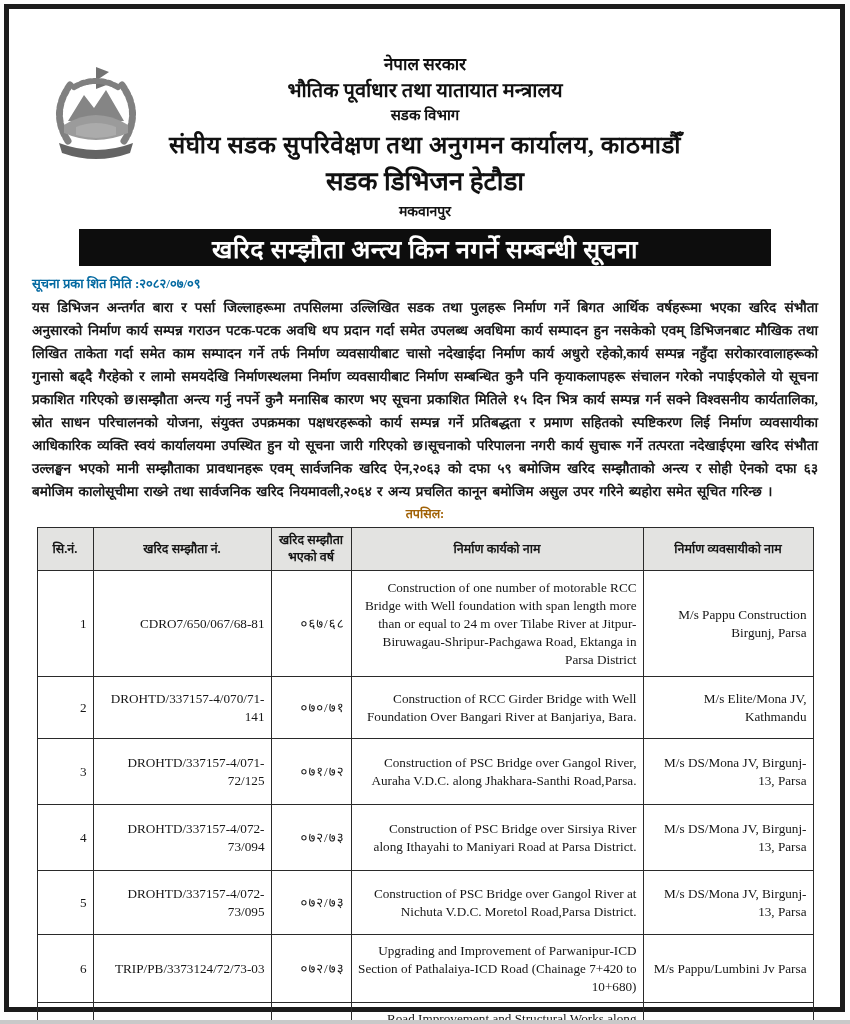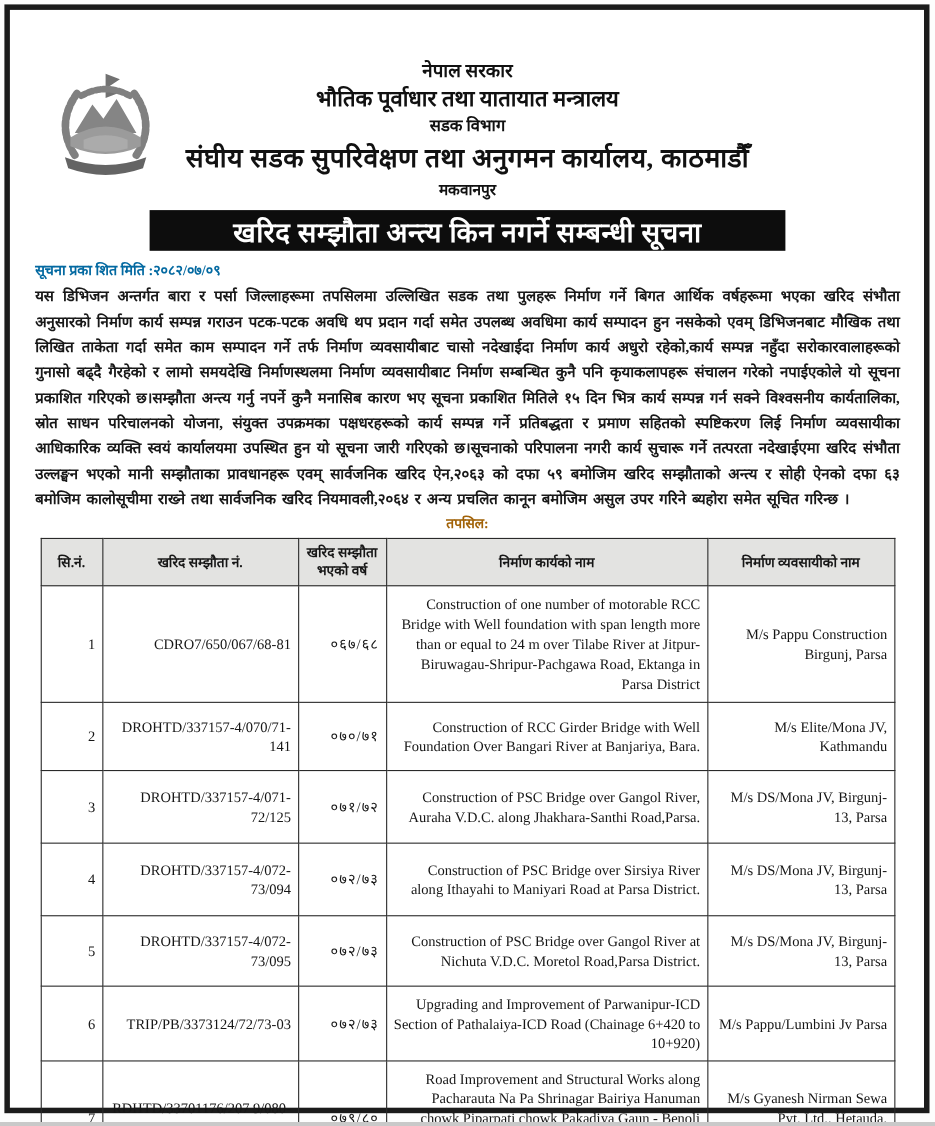--- a/index.html
+++ b/index.html
@@ -12,21 +12,21 @@
   .masthead { text-align:center; color:#111; }
   .gov-line    { font-size:17px; font-weight:bold; line-height:24px; }
   .ministry    { font-size:20px; font-weight:bold; line-height:26px; }
   .dept        { font-size:15px; font-weight:bold; line-height:24px; }
   .office      { font-size:24px; font-weight:bold; line-height:36px; letter-spacing:.5px; }
   .division    { font-size:26px; font-weight:bold; line-height:38px; }
   .district    { font-size:14px; font-weight:bold; line-height:22px; }
 
   .emblem { position:absolute; left:36px; top:18px; width:100px; height:106px; opacity:.85; }
 
-  .banner { margin:6px auto 0 auto; width:578px; height:37px; background:#0d0d0d;
+  .banner { margin:6px auto 0 auto; width:692px; height:37px; background:#0d0d0d;
             display:flex; align-items:center; justify-content:center; }
   .banner span { color:#ffffff; font-size:25px; font-weight:bold; letter-spacing:.5px; }
 
   .date-line { text-align:left; font-size:13px; font-weight:bold; margin-top:8px; color:#0369a1; }
 
   .body-text { margin-top:4px; font-size:13.6px; line-height:23px; text-align:justify;
                color:#181818; word-spacing:2px;font-weight:bold; }
 
   .tapasil { text-align:center; font-size:12.5px; font-weight:bold; margin-top:2px; color:#a16207; }
 
@@ -61,20 +61,21 @@
         <path d="M30,64 Q50,56 70,64 L70,72 Q50,78 30,72 Z" fill="#9d9d9d"></path>
         <path d="M13,80 Q50,94 87,80 L84,90 Q50,102 16,90 Z" fill="#4a4a4a"></path>
       </svg>
     </div>
 
     <div class="masthead">
       <div class="gov-line">नेपाल सरकार</div>
       <div class="ministry">भौतिक पूर्वाधार तथा यातायात मन्त्रालय</div>
       <div class="dept">सडक विभाग</div>
       <div class="office">संघीय सडक सुपरिवेक्षण तथा अनुगमन कार्यालय, काठमाडौँ</div>
+      <div class="division">सडक डिभिजन हेटौडा</div>
       <div class="district">मकवानपुर</div>
     </div>
 
     <div class="banner">
       <span>खरिद सम्झौता अन्त्य किन नगर्ने सम्बन्धी सूचना</span>
     </div>
 
     <div class="date-line">सूचना  प्रका शित  मिति :२०८२/०७/०९</div>
 
     <div class="body-text">यस डिभिजन अन्तर्गत बारा र पर्सा जिल्लाहरूमा तपसिलमा उल्लिखित सडक तथा पुलहरू निर्माण गर्ने बिगत आर्थिक वर्षहरूमा भएका खरिद संभौता अनुसारको निर्माण कार्य सम्पन्न गराउन पटक-पटक अवधि थप प्रदान गर्दा समेत उपलब्ध अवधिमा कार्य सम्पादन हुन नसकेको एवम् डिभिजनबाट मौखिक तथा लिखित ताकेता गर्दा समेत काम सम्पादन गर्ने तर्फ निर्माण व्यवसायीबाट चासो नदेखाईदा निर्माण कार्य अधुरो रहेको,कार्य सम्पन्न नहुँदा सरोकारवालाहरूको गुनासो बढ्दै गैरहेको र लामो समयदेखि निर्माणस्थलमा निर्माण व्यवसायीबाट निर्माण सम्बन्धित कुनै पनि कृयाकलापहरू संचालन गरेको नपाईएकोले यो सूचना प्रकाशित गरिएको छ।सम्झौता अन्त्य गर्नु नपर्ने कुनै मनासिब कारण भए सूचना प्रकाशित मितिले १५ दिन भित्र कार्य सम्पन्न गर्न सक्ने विश्वसनीय कार्यतालिका, स्रोत साधन परिचालनको योजना, संयुक्त उपक्रमका पक्षधरहरूको कार्य सम्पन्न गर्ने प्रतिबद्धता र प्रमाण सहितको स्पष्टिकरण लिई निर्माण व्यवसायीका आधिकारिक व्यक्ति स्वयं कार्यालयमा उपस्थित हुन यो सूचना जारी गरिएको छ।सूचनाको परिपालना नगरी कार्य सुचारू गर्ने तत्परता नदेखाईएमा खरिद संभौता उल्लङ्घन भएको मानी सम्झौताका प्रावधानहरू एवम् सार्वजनिक खरिद ऐन,२०६३ को दफा ५९ बमोजिम खरिद सम्झौताको अन्त्य र सोही ऐनको दफा ६३ बमोजिम कालोसूचीमा राख्ने तथा सार्वजनिक खरिद नियमावली,२०६४ र अन्य प्रचलित कानून बमोजिम असुल उपर गरिने ब्यहोरा समेत सूचित गरिन्छ ।</div>
@@ -131,21 +132,21 @@
           <td>5</td>
           <td>DROHTD/337157-4/072-73/095</td>
           <td class="year">०७२/७३</td>
           <td>Construction of PSC Bridge over Gangol River at Nichuta V.D.C. Moretol Road,Parsa District.</td>
           <td>M/s DS/Mona JV, Birgunj-13, Parsa</td>
         </tr>
         <tr class="r6">
           <td>6</td>
           <td>TRIP/PB/3373124/72/73-03</td>
           <td class="year">०७२/७३</td>
-          <td>Upgrading and Improvement of Parwanipur-ICD Section of Pathalaiya-ICD Road (Chainage 6+420 to 10+920)</td>
+          <td>Upgrading and Improvement of Parwanipur-ICD Section of Pathalaiya-ICD Road (Chainage 7+420 to 10+680)</td>
           <td>M/s Pappu/Lumbini Jv Parsa</td>
         </tr>
         <tr class="r7">
           <td>7</td>
           <td>RDHTD/33701176/207 9/080-31</td>
           <td class="year">०७९/८०</td>
           <td>Road Improvement and Structural Works along Pacharauta Na Pa Shrinagar Bairiya Hanuman chowk Piparpati chowk Pakadiya Gaun - Benoli chowk - Ramnagar chowk - Kotbali - Gandak Canal Road, Bara</td>
           <td>M/s Gyanesh Nirman Sewa Pvt. Ltd., Hetauda, Makawanpur</td>
         </tr>
       </tbody>

